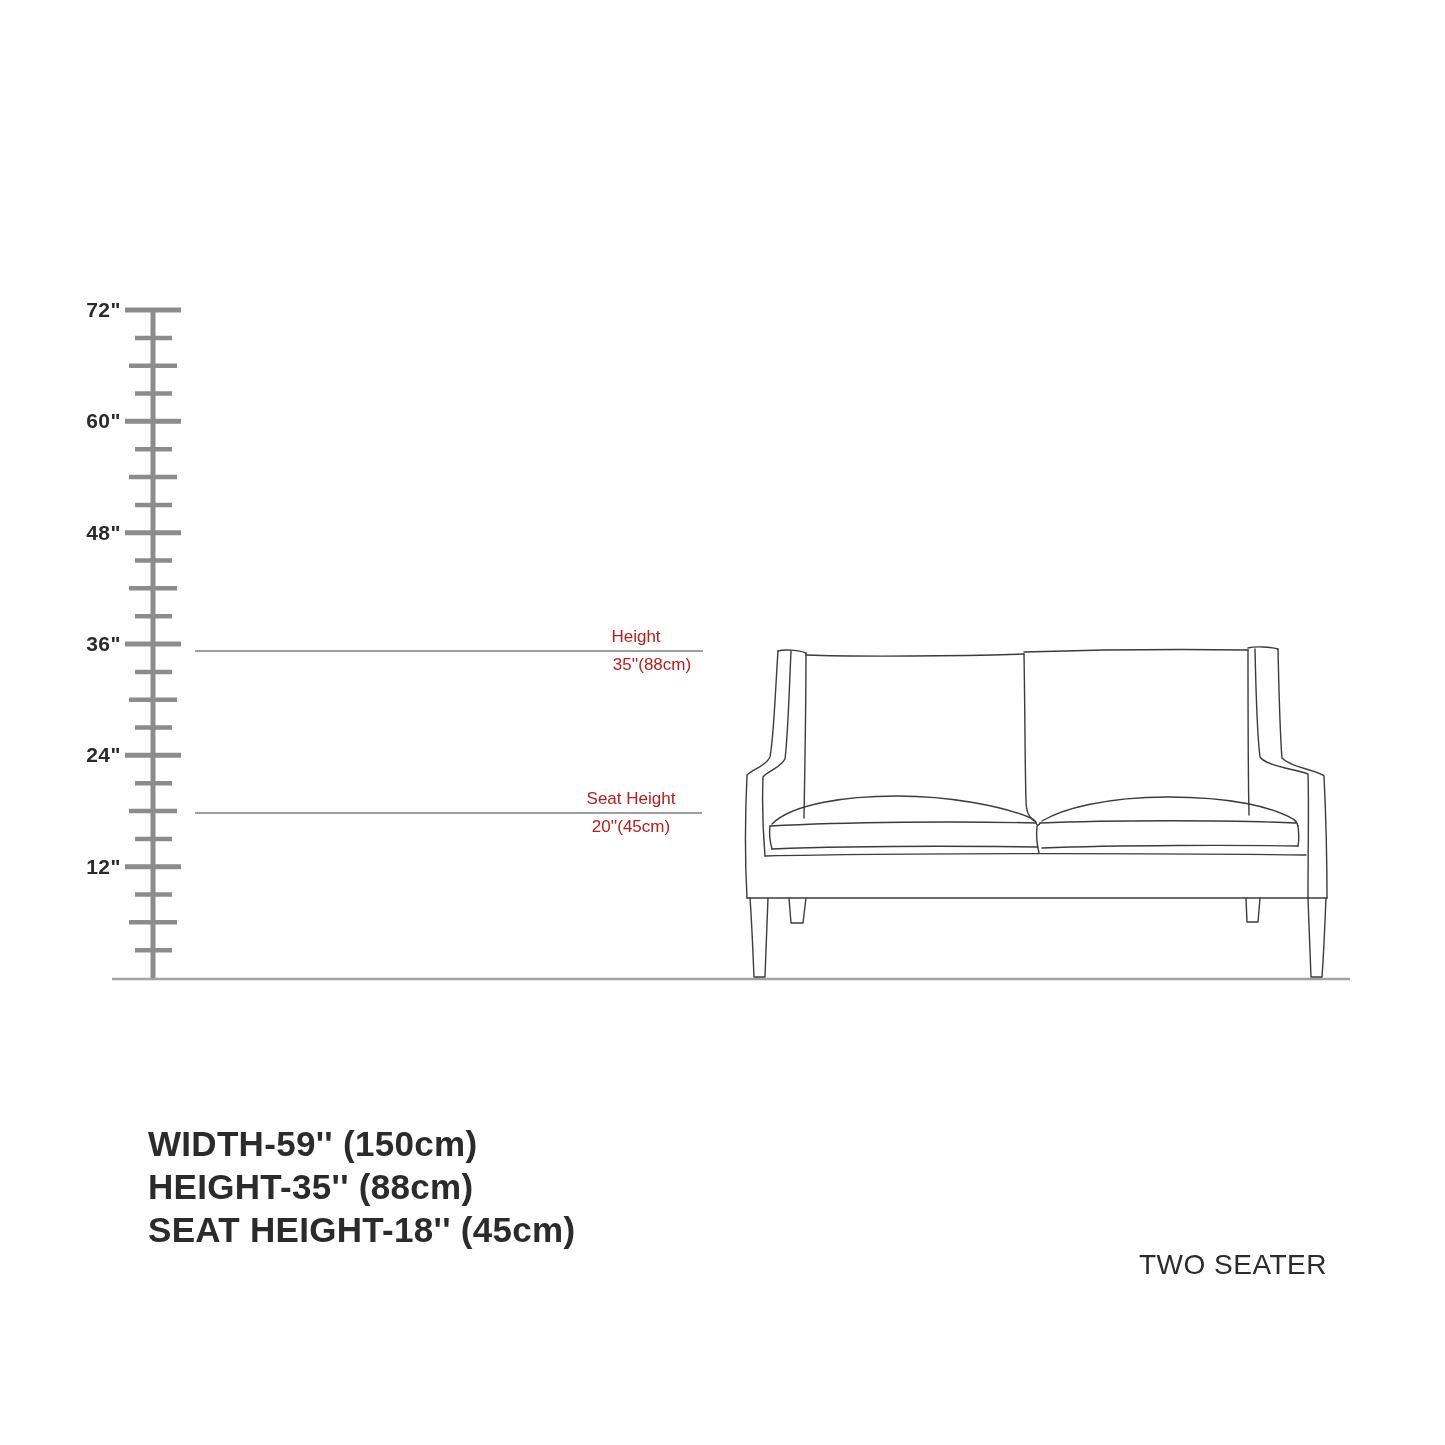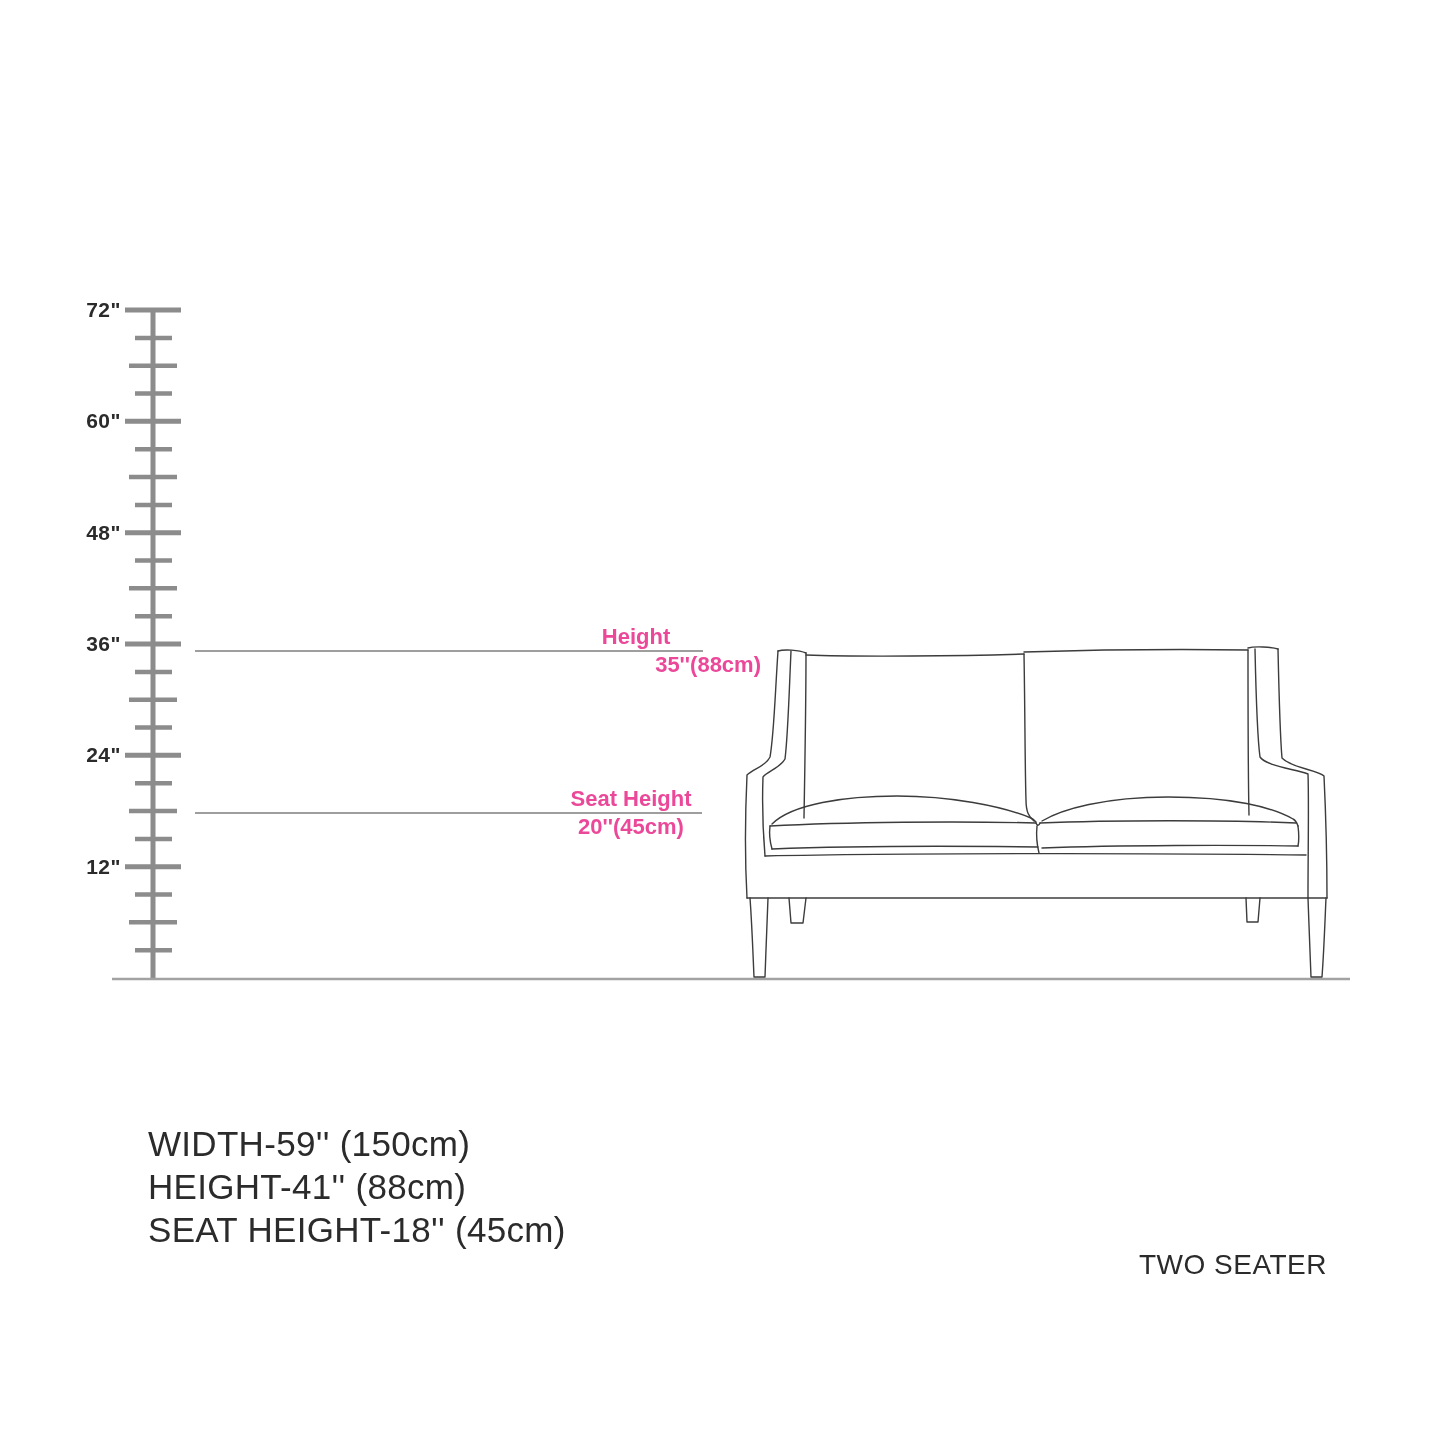--- a/index.html
+++ b/index.html
@@ -18,31 +18,31 @@
 
   .ruler-label {
     width: 70px; left: 51px; height: 28px; line-height: 28px;
     text-align: right; font-size: 21px; font-weight: bold;
     letter-spacing: 0.5px;
   }
   .rl-0 { top: 296px; } .rl-1 { top: 407px; } .rl-2 { top: 519px; }
   .rl-3 { top: 630px; } .rl-4 { top: 741px; } .rl-5 { top: 853px; }
 
   .guide-label {
-    width: 240px; text-align: center; font-size: 22px; line-height: 22px;
-    font-weight: bold; color: #ec4899;
+    width: 240px; text-align: center; font-size: 17px; line-height: 22px;
+    font-weight: normal; color: #b91c1c;
   }
   .g-height-label { left: 516px; top: 626px; }
-  .g-height-value { left: 521px; top: 654px; text-align: right; }
+  .g-height-value { left: 532px; top: 654px; }
   .g-seat-label   { left: 511px; top: 788px; text-align: center; }
   .g-seat-value   { left: 511px; top: 816px; }
 
   .specs {
     position: absolute; left: 148px; top: 1122px;
-    font-size: 35px; line-height: 43px; letter-spacing: 0.3px;
+    font-size: 35px; line-height: 43px; letter-spacing: 0.3px; font-weight: bold;
   }
   .product-type {
     position: absolute; left: 997px; top: 1249px; width: 330px;
     text-align: right; font-size: 28px; letter-spacing: 0.5px;
   }
 </style>
 </head>
 <body>
 
 <div class="stage">
@@ -124,19 +124,19 @@
   <div class="txt ruler-label rl-4">24"</div>
   <div class="txt ruler-label rl-5">12"</div>
 
   <div class="txt guide-label g-height-label">Height</div>
   <div class="txt guide-label g-height-value">35''(88cm)</div>
   <div class="txt guide-label g-seat-label">Seat Height</div>
   <div class="txt guide-label g-seat-value">20''(45cm)</div>
 
   <div class="specs">
     <div>WIDTH-59'' (150cm)</div>
-    <div>HEIGHT-41'' (88cm)</div>
+    <div>HEIGHT-35'' (88cm)</div>
     <div>SEAT HEIGHT-18'' (45cm)</div>
   </div>
 
   <div class="product-type">TWO SEATER</div>
 
 </div>
 
 </body></html>

